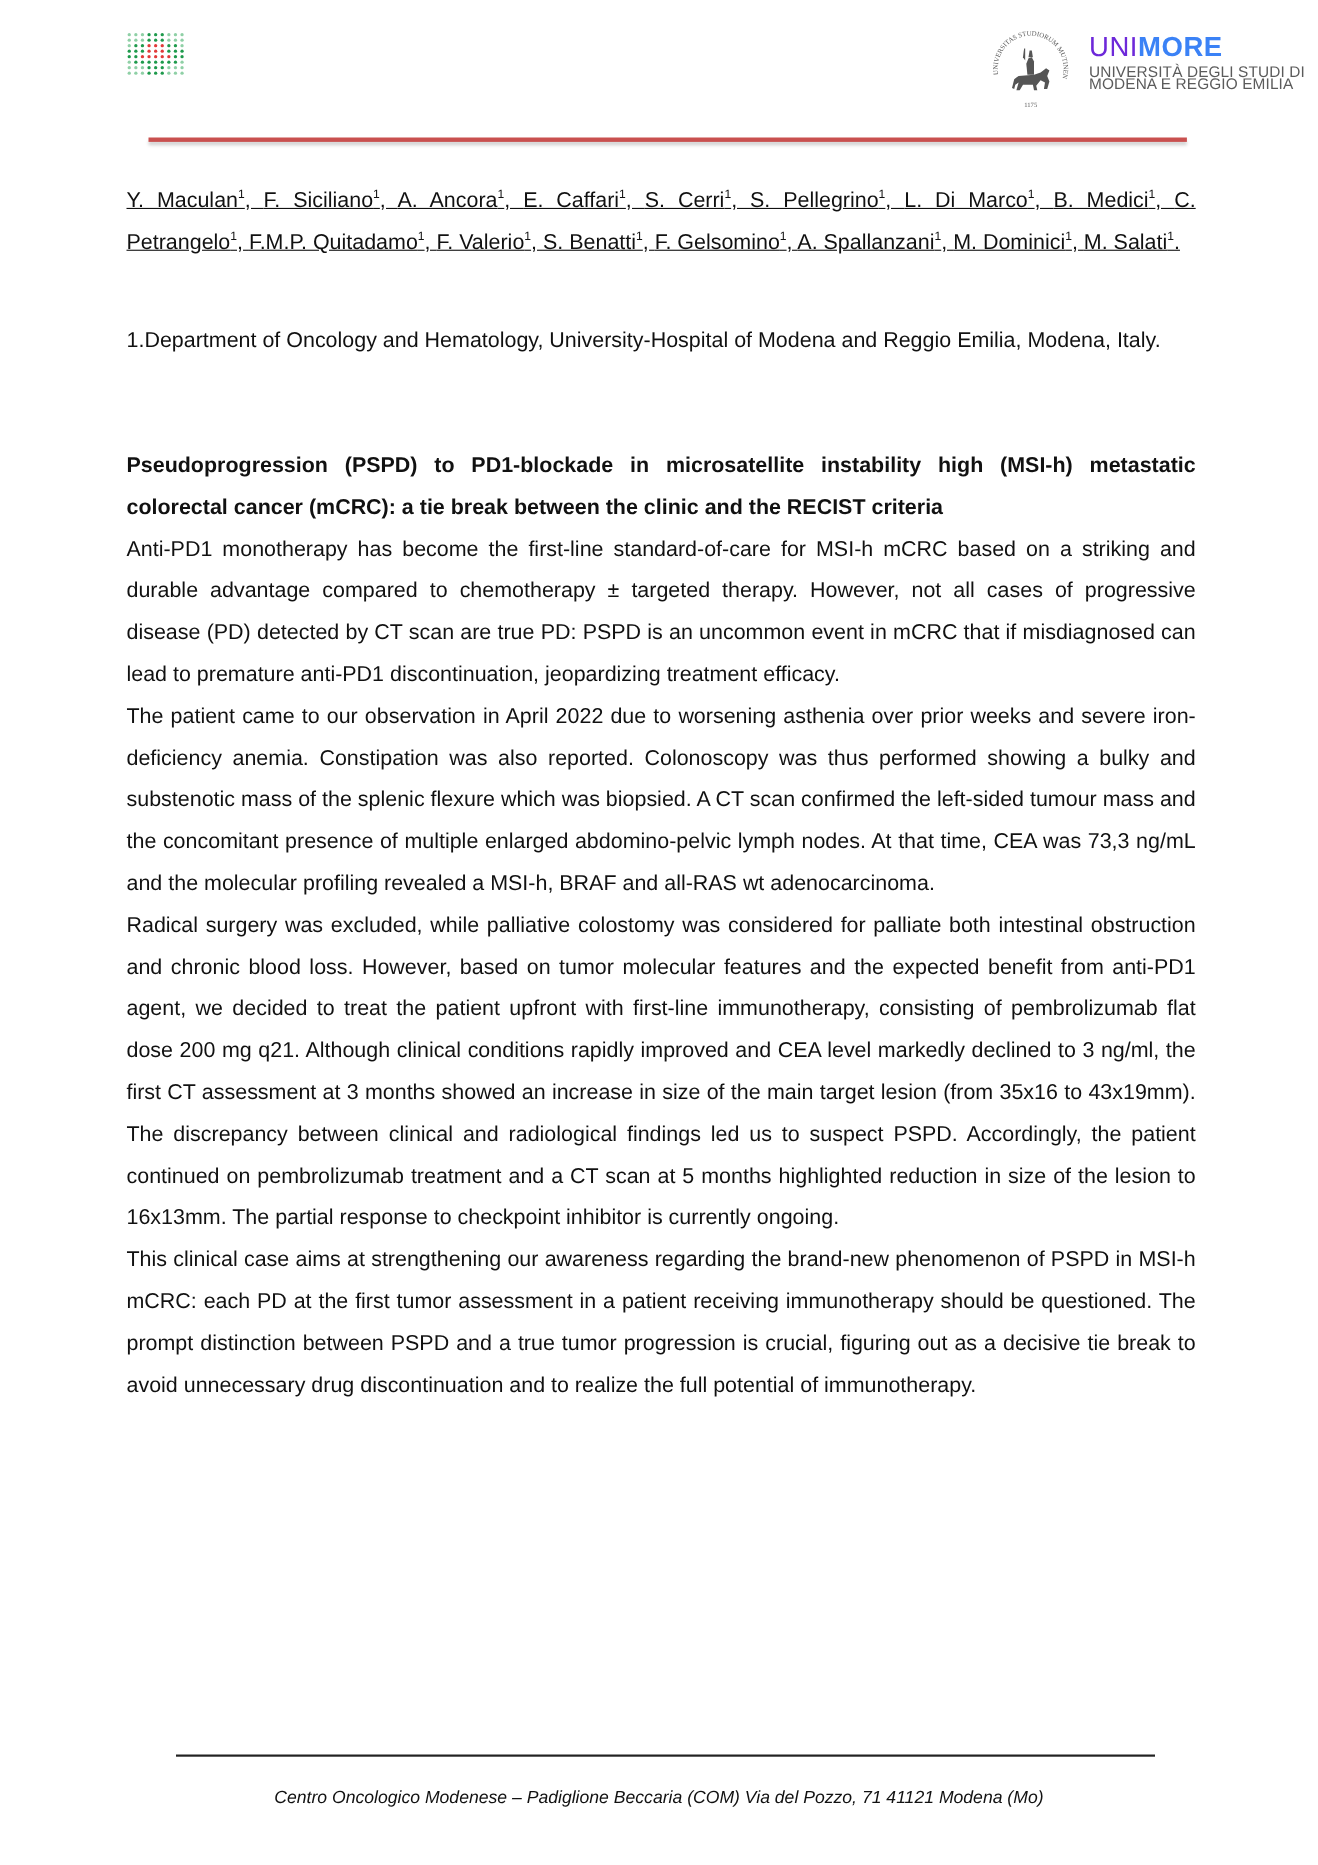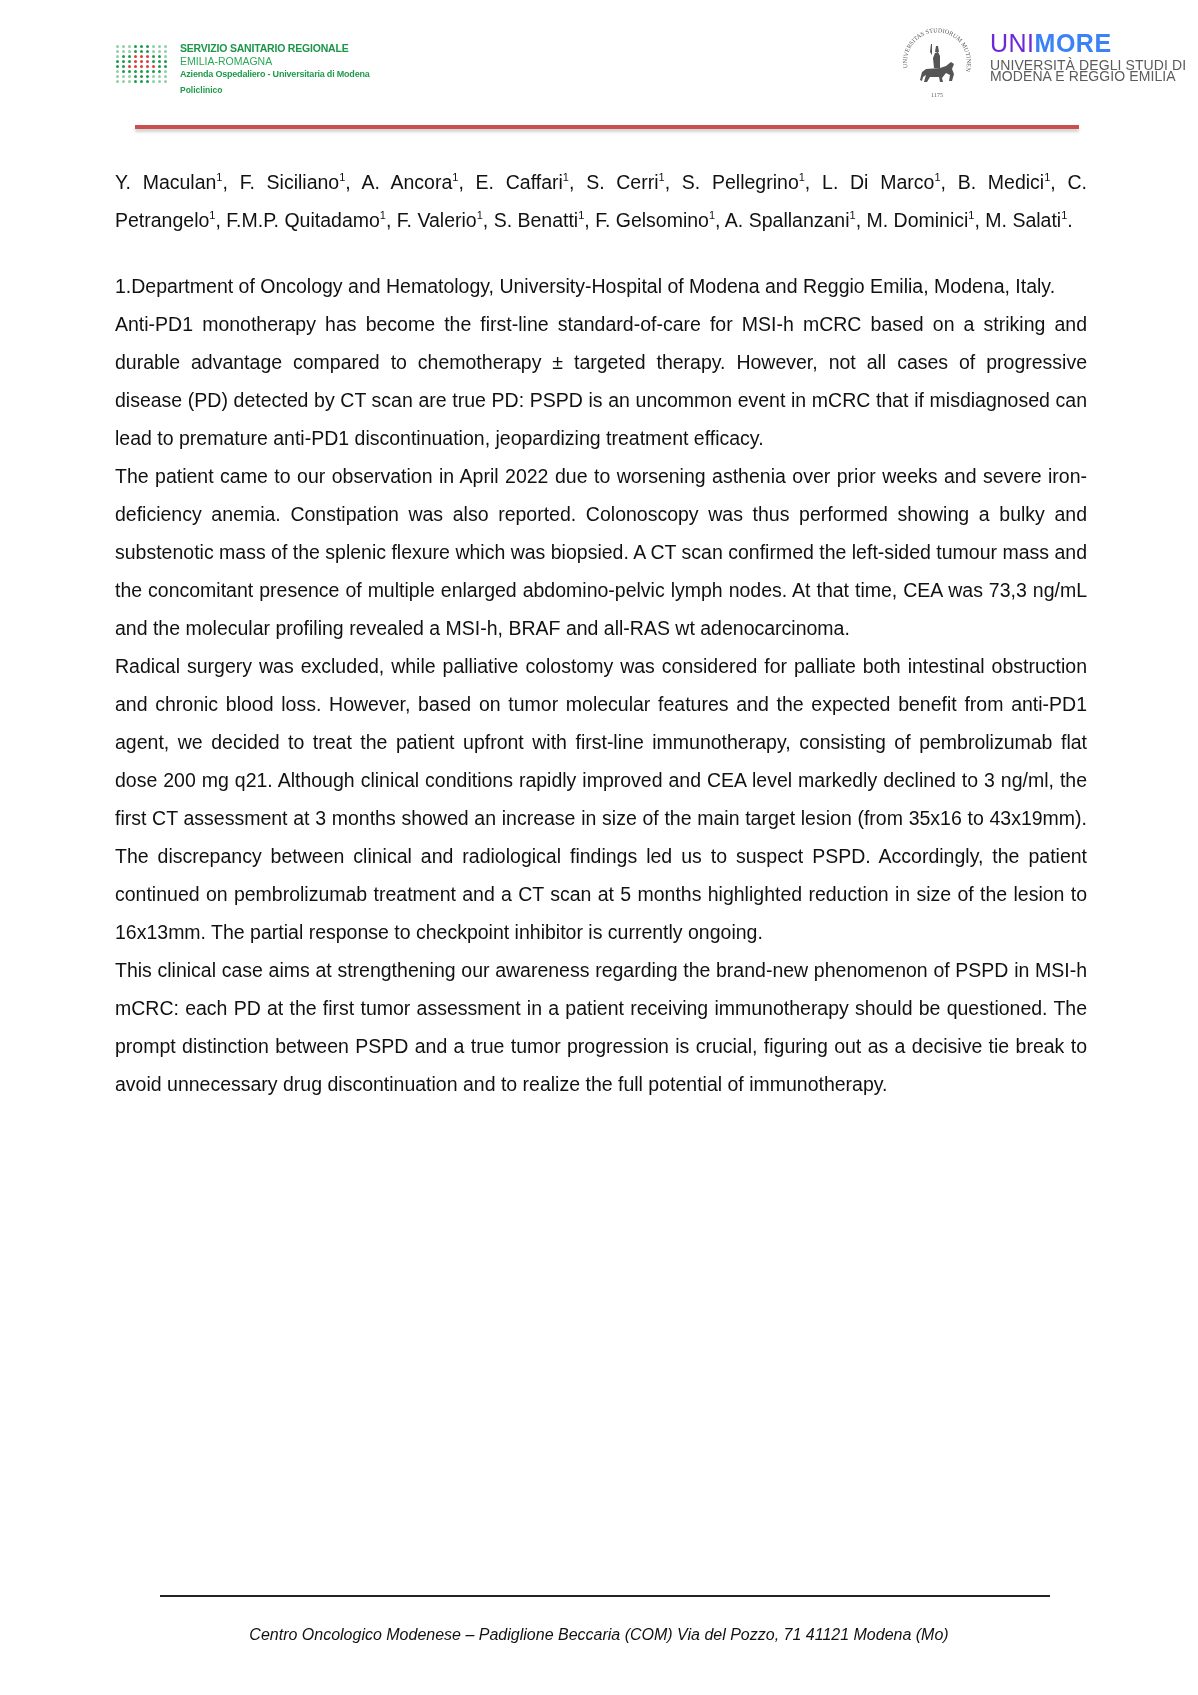--- a/index.html
+++ b/index.html
@@ -28,22 +28,22 @@
   .uni-sub { font-size: 14px; color: #5b5b5b; line-height: 11px; margin-top: 4px; letter-spacing: 0.1px; }
 
   .red-rule { position: absolute; left: 135px; top: 125px; width: 944px; height: 4px;
               background: #c9504f; box-shadow: 0 3px 3px rgba(0,0,0,0.18); }
 
   
   .content { position: absolute; left: 115px; top: 163px; width: 972px; }
   .p { font-size: 19.5px; line-height: 38px; text-align: justify; margin: 0; }
   .p.last-left { text-align-last: left; }
   sup { font-size: 11px; line-height: 0; vertical-align: 8px; }
-  .authors { margin-top: 0; }
-  .affil { margin-top: 28px; }
+  .authors { margin-top: 0; text-decoration: underline; }
+  .affil { margin-top: 51px; }
   .title { margin-top: 76px; font-weight: bold; }
 
   
   .footer-rule { position: absolute; left: 160px; top: 1595px; width: 890px; height: 0;
                  border-top: 2px solid #222; }
   .footer-text { position: absolute; left: 0; width: 1198px; top: 1626px; text-align: center;
                  font-style: italic; font-size: 16px; color: #111; }
 </style>
 </head>
 <body>
@@ -117,26 +117,20 @@
         <span></span>
         <span></span>
         <span></span>
         <span class="g"></span>
         <span class="g"></span>
         <span class="g"></span>
         <span></span>
         <span></span>
         <span></span>
       </div>
-    <div class="ssr-text">
-      <div class="ssr-l1">SERVIZIO SANITARIO REGIONALE</div>
-      <div class="ssr-l2">EMILIA-ROMAGNA</div>
-      <div class="ssr-l3">Azienda Ospedaliero - Universitaria di Modena</div>
-      <div class="ssr-l4">Policlinico</div>
-    </div>
   </div>
 
   <div class="unimore">
     <svg class="seal" viewBox="0 0 82 82">
       <defs>
         <path id="sealArc" d="M 12 48 A 30 30 0 1 1 70 48"></path>
       </defs>
       <text font-size="6.2" fill="#5b5b5b" font-family="Liberation Serif, serif">
         <textPath href="#sealArc" startOffset="2%">UNIVERSITAS STUDIORUM MUTINENSIS ET REGIENSIS</textPath>
       </text>
@@ -153,20 +147,21 @@
       <div class="uni-sub" style="margin-top:0">MODENA E REGGIO EMILIA</div>
     </div>
   </div>
 
   <div class="red-rule"></div>
 </div>
 
 <div class="content">
   <p class="p authors last-left" id="authors"><span>Y. Maculan</span><sup>1</sup>, <span>F. Siciliano</span><sup>1</sup>, <span>A. Ancora</span><sup>1</sup>, <span>E. Caffari</span><sup>1</sup>, <span>S. Cerri</span><sup>1</sup>, <span>S. Pellegrino</span><sup>1</sup>, <span>L. Di Marco</span><sup>1</sup>, <span>B. Medici</span><sup>1</sup>, <span>C. Petrangelo</span><sup>1</sup>, <span>F.M.P. Quitadamo</span><sup>1</sup>, <span>F. Valerio</span><sup>1</sup>, <span>S. Benatti</span><sup>1</sup>, <span>F. Gelsomino</span><sup>1</sup>, <span>A. Spallanzani</span><sup>1</sup>, <span>M. Dominici</span><sup>1</sup>, <span>M. Salati</span><sup>1</sup>.</p>
   <p class="p affil last-left">1.Department of Oncology and Hematology, University-Hospital of Modena and Reggio Emilia, Modena, Italy.</p>
+  <p class="p title">Pseudoprogression (PSPD) to PD1-blockade in microsatellite instability high (MSI-h) metastatic colorectal cancer (mCRC): a tie break between the clinic and the RECIST criteria</p>
   <p class="p last-left">Anti-PD1 monotherapy has become the first-line standard-of-care for MSI-h mCRC based on a striking and durable advantage compared to chemotherapy ± targeted therapy. However, not all cases of progressive disease (PD) detected by CT scan are true PD: PSPD is an uncommon event in mCRC that if misdiagnosed can lead to premature anti-PD1 discontinuation, jeopardizing treatment efficacy.</p>
   <p class="p last-left">The patient came to our observation in April 2022 due to worsening asthenia over prior weeks and severe iron-deficiency anemia. Constipation was also reported. Colonoscopy was thus performed showing a bulky and substenotic mass of the splenic flexure which was biopsied. A CT scan confirmed the left-sided tumour mass and the concomitant presence of multiple enlarged abdomino-pelvic lymph nodes. At that time, CEA was 73,3 ng/mL and the molecular profiling revealed a MSI-h, BRAF and all-RAS wt adenocarcinoma.</p>
   <p class="p last-left">Radical surgery was excluded, while palliative colostomy was considered for palliate both intestinal obstruction and chronic blood loss. However, based on tumor molecular features and the expected benefit from anti-PD1 agent, we decided to treat the patient upfront with first-line immunotherapy, consisting of pembrolizumab flat dose 200 mg q21. Although clinical conditions rapidly improved and CEA level markedly declined to 3 ng/ml, the first CT assessment at 3 months showed an increase in size of the main target lesion (from 35x16 to 43x19mm). The discrepancy between clinical and radiological findings led us to suspect PSPD. Accordingly, the patient continued on pembrolizumab treatment and a CT scan at 5 months highlighted reduction in size of the lesion to 16x13mm. The partial response to checkpoint inhibitor is currently ongoing.</p>
   <p class="p last-left">This clinical case aims at strengthening our awareness regarding the brand-new phenomenon of PSPD in MSI-h mCRC: each PD at the first tumor assessment in a patient receiving immunotherapy should be questioned. The prompt distinction between PSPD and a true tumor progression is crucial, figuring out as a decisive tie break to avoid unnecessary drug discontinuation and to realize the full potential of immunotherapy.</p>
 </div>
 
 <div class="footer-rule"></div>
 <div class="footer-text">Centro Oncologico Modenese – Padiglione Beccaria (COM) Via del Pozzo, 71 41121 Modena (Mo)</div>
 
 </body></html>

